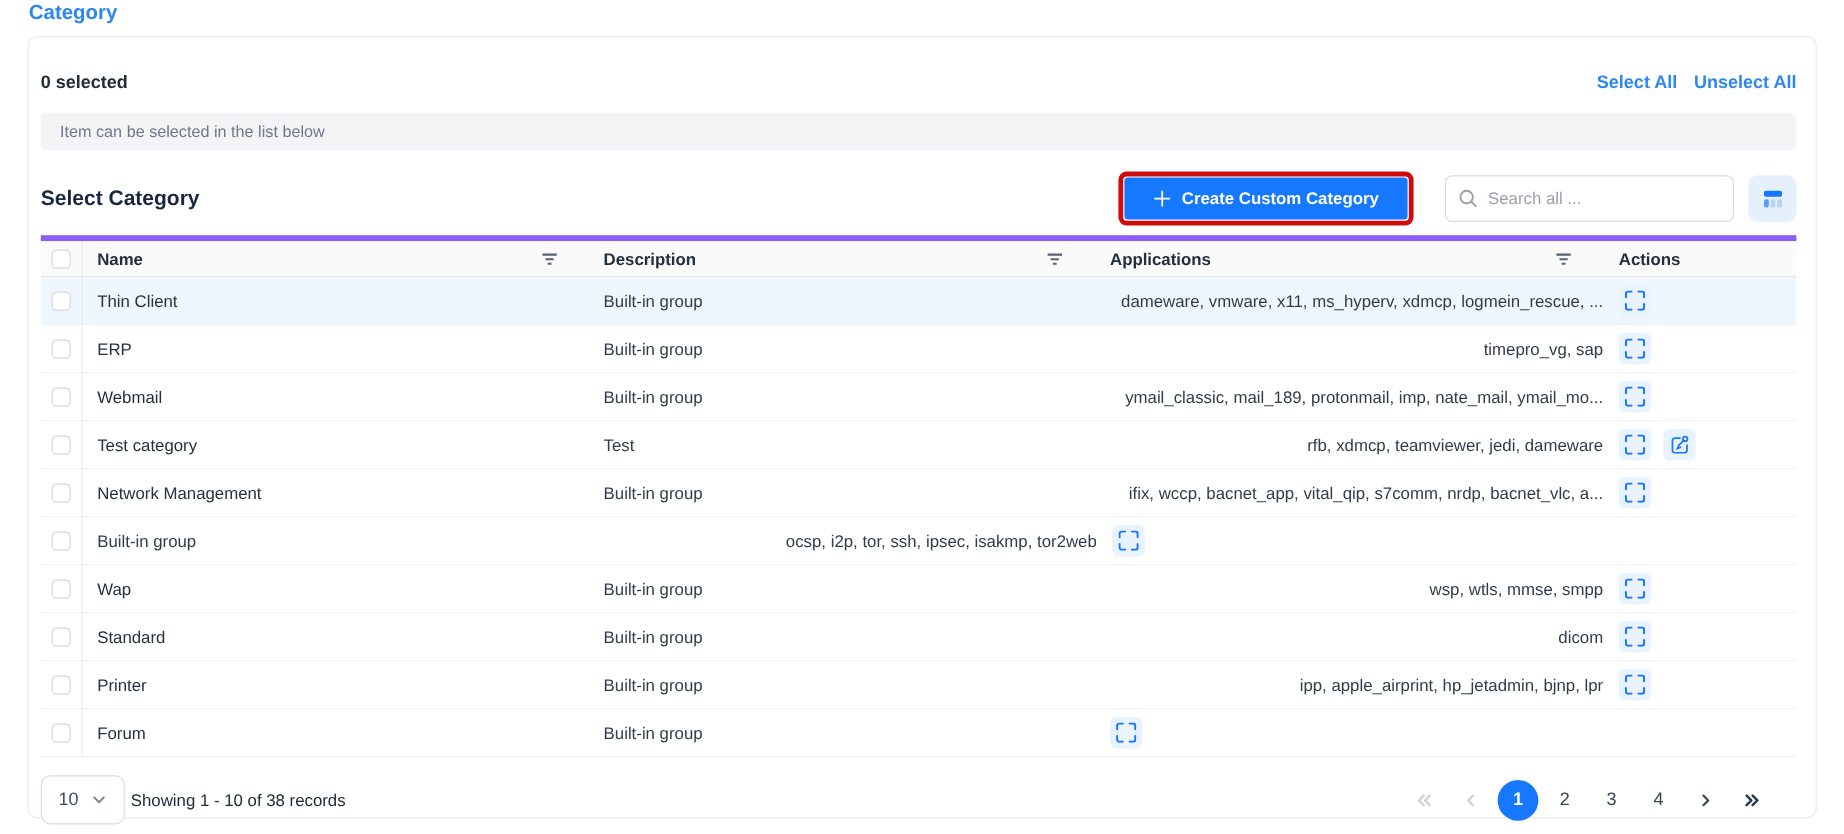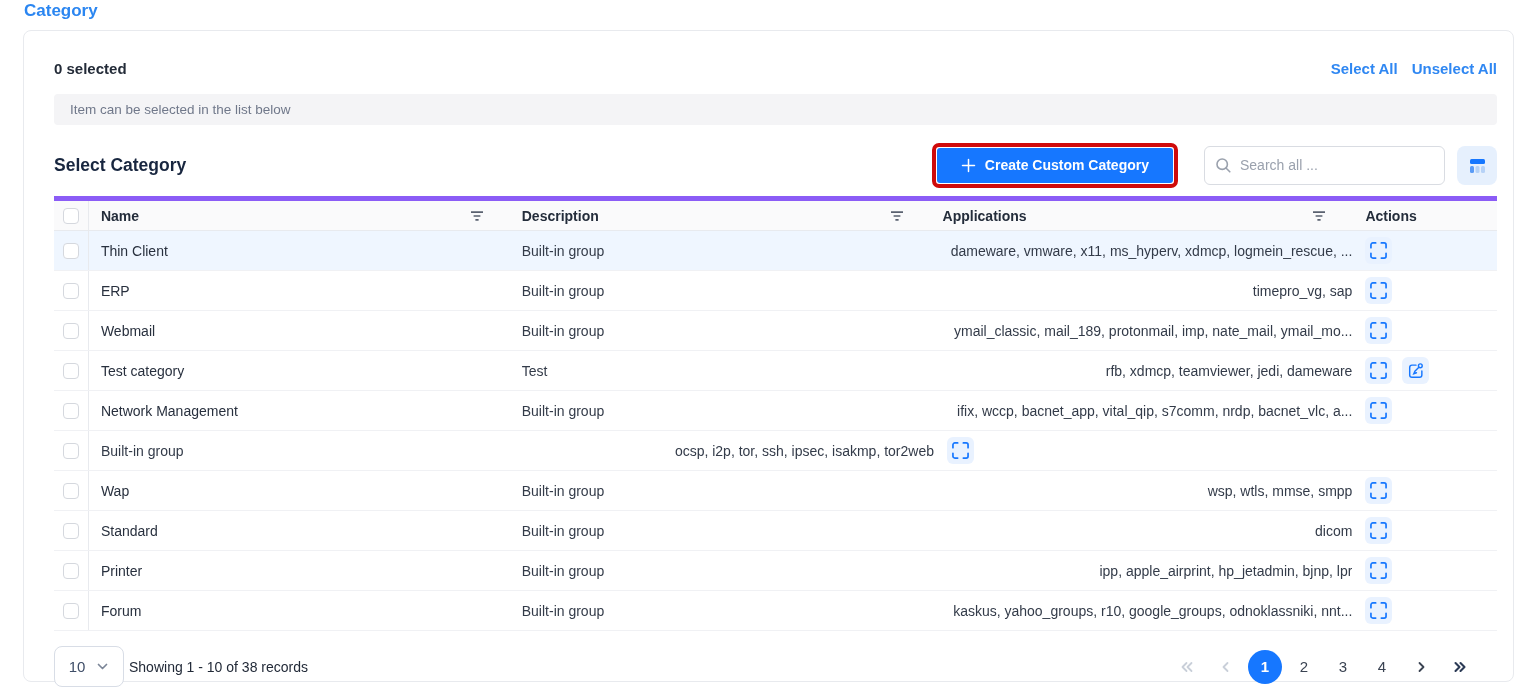--- a/index.html
+++ b/index.html
@@ -3,21 +3,21 @@
 <meta charset="utf-8">
 <style>
   * { margin:0; padding:0; box-sizing:border-box; }
   html,body { width:1537px; height:695px; background:#ffffff; overflow:hidden;
               font-family:"Liberation Sans","DejaVu Sans",sans-serif; }
 
   .page-title { position:absolute; left:24px; top:1px; font-size:17px; font-weight:700; color:#2b86f1; }
 
   .card { position:absolute; left:23px; top:30px; width:1491px; height:652px;
           background:#ffffff; border:1px solid #e8eaee; border-radius:8px;
-          padding:26px 16px 0 30px; }
+          padding:26px 16px 0 10px; }
 
   
   .sel-row { display:flex; justify-content:space-between; align-items:center; height:22px; }
   .sel-count { font-size:15px; font-weight:700; color:#232b38; }
   .sel-links { display:flex; gap:14px; }
   .sel-links .lnk { font-size:15px; font-weight:600; color:#2f87f2; cursor:pointer; }
 
   .hint-bar { margin-top:15px; height:31px; background:#f4f4f6; border-radius:4px;
               display:flex; align-items:center; padding-left:16px;
               font-size:13.5px; color:#70788a; }
@@ -316,21 +316,20 @@
             </button>
           </div>
       </div>
 
       <div class="tr">
         <div class="td cb">
             <span class="checkbox"></span>
           </div>
         <div class="td c-name">Forum</div>
         <div class="td c-desc">Built-in group</div>
-        <div class="td c-apps">kaskus, yahoo_groups, r10, google_groups, odnoklassniki, nnt...</div>
         <div class="td c-act">
             <button class="icon-btn">
               <svg width="17" height="17" viewBox="0 0 18 18" fill="none" stroke="#1677ff" stroke-width="1.8" stroke-linecap="round">
                 <path d="M6 1H3a2 2 0 0 0-2 2v3M12 1h3a2 2 0 0 1 2 2v3M6 17H3a2 2 0 0 1-2-2v-3M12 17h3a2 2 0 0 0 2-2v-3"></path>
               </svg>
             </button>
           </div>
       </div>
 
     </div>

